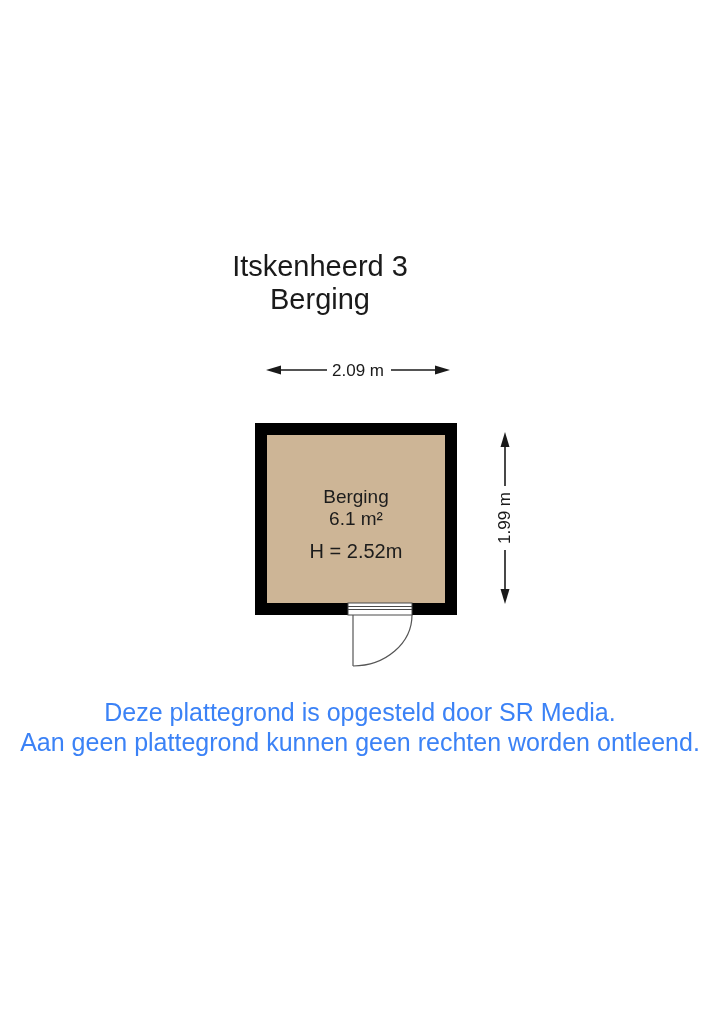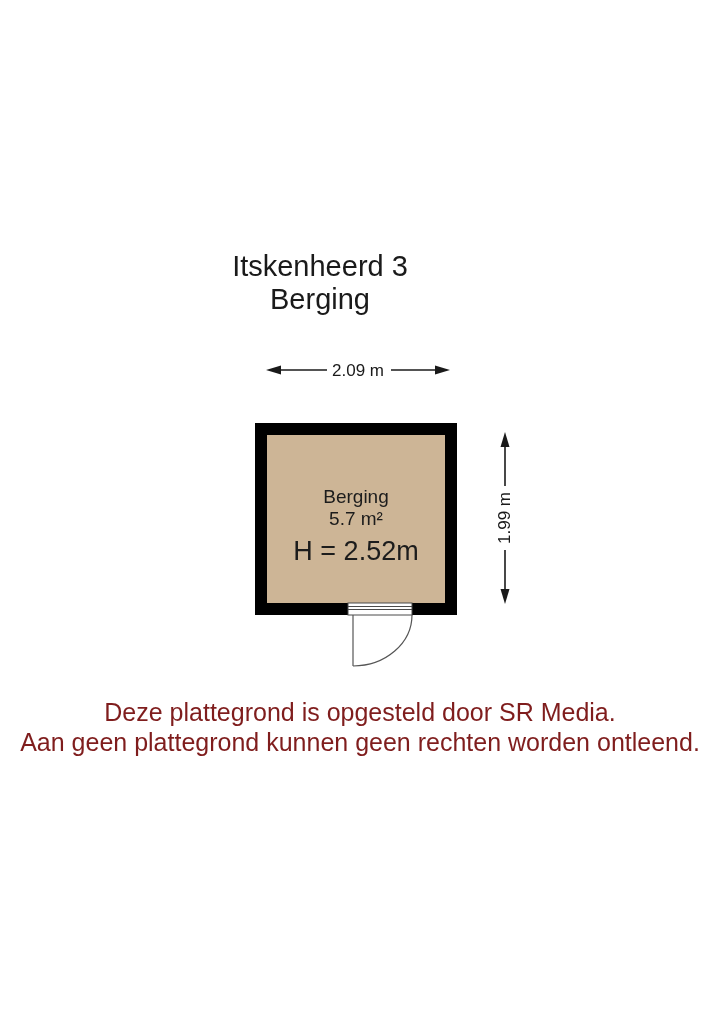--- a/index.html
+++ b/index.html
@@ -58,21 +58,21 @@
   .room-label {
     transform: translateY(5px);
     text-align: center;
     color: #1c1c1c;
   }
   .room-name, .room-area {
     font-size: 19px;
     line-height: 22px;
   }
   .room-height {
-    font-size: 27px;
+    font-size: 20px;
     line-height: 24px;
     margin-top: 9px;
   }
   
   .door-svg {
     position: absolute;
     left: 344px;
     top: 601px;
     width: 80px;
     height: 72px;
@@ -101,21 +101,21 @@
   }
   
   .footer-block {
     position: absolute;
     top: 697px;
     left: 0;
     width: 720px;
     text-align: center;
     font-size: 25px;
     line-height: 30px;
-    color: #7f1d1d;
+    color: #3b82f6;
   }
 </style>
 </head>
 <body>
 
 <div id="canvas">
 
   <div class="title-block">
     <div>Itskenheerd 3</div>
     <div>Berging</div>
@@ -127,21 +127,21 @@
       <line x1="14" y1="13" x2="62" y2="13" stroke="#1a1a1a" stroke-width="1.6"></line>
       <line x1="126" y1="13" x2="172" y2="13" stroke="#1a1a1a" stroke-width="1.6"></line>
       <polygon points="185,13 170,8.5 170,17.5" fill="#1a1a1a"></polygon>
     </g>
     <text x="93" y="19" text-anchor="middle">2.09 m</text>
   </svg>
 
   <div class="room">
     <div class="room-label">
       <div class="room-name">Berging</div>
-      <div class="room-area">5.7 m²</div>
+      <div class="room-area">6.1 m²</div>
       <div class="room-height">H = 2.52m</div>
     </div>
   </div>
 
   <svg class="door-svg" viewBox="0 0 80 72" xmlns="http://www.w3.org/2000/svg">
     <g>
       <rect x="4" y="2" width="64" height="12" fill="#ffffff" stroke="#4a4a4a" stroke-width="1"></rect>
       <line x1="4" y1="5.5" x2="68" y2="5.5" stroke="#4a4a4a" stroke-width="1"></line>
       <line x1="4" y1="8.5" x2="68" y2="8.5" stroke="#4a4a4a" stroke-width="1"></line>
     </g>

